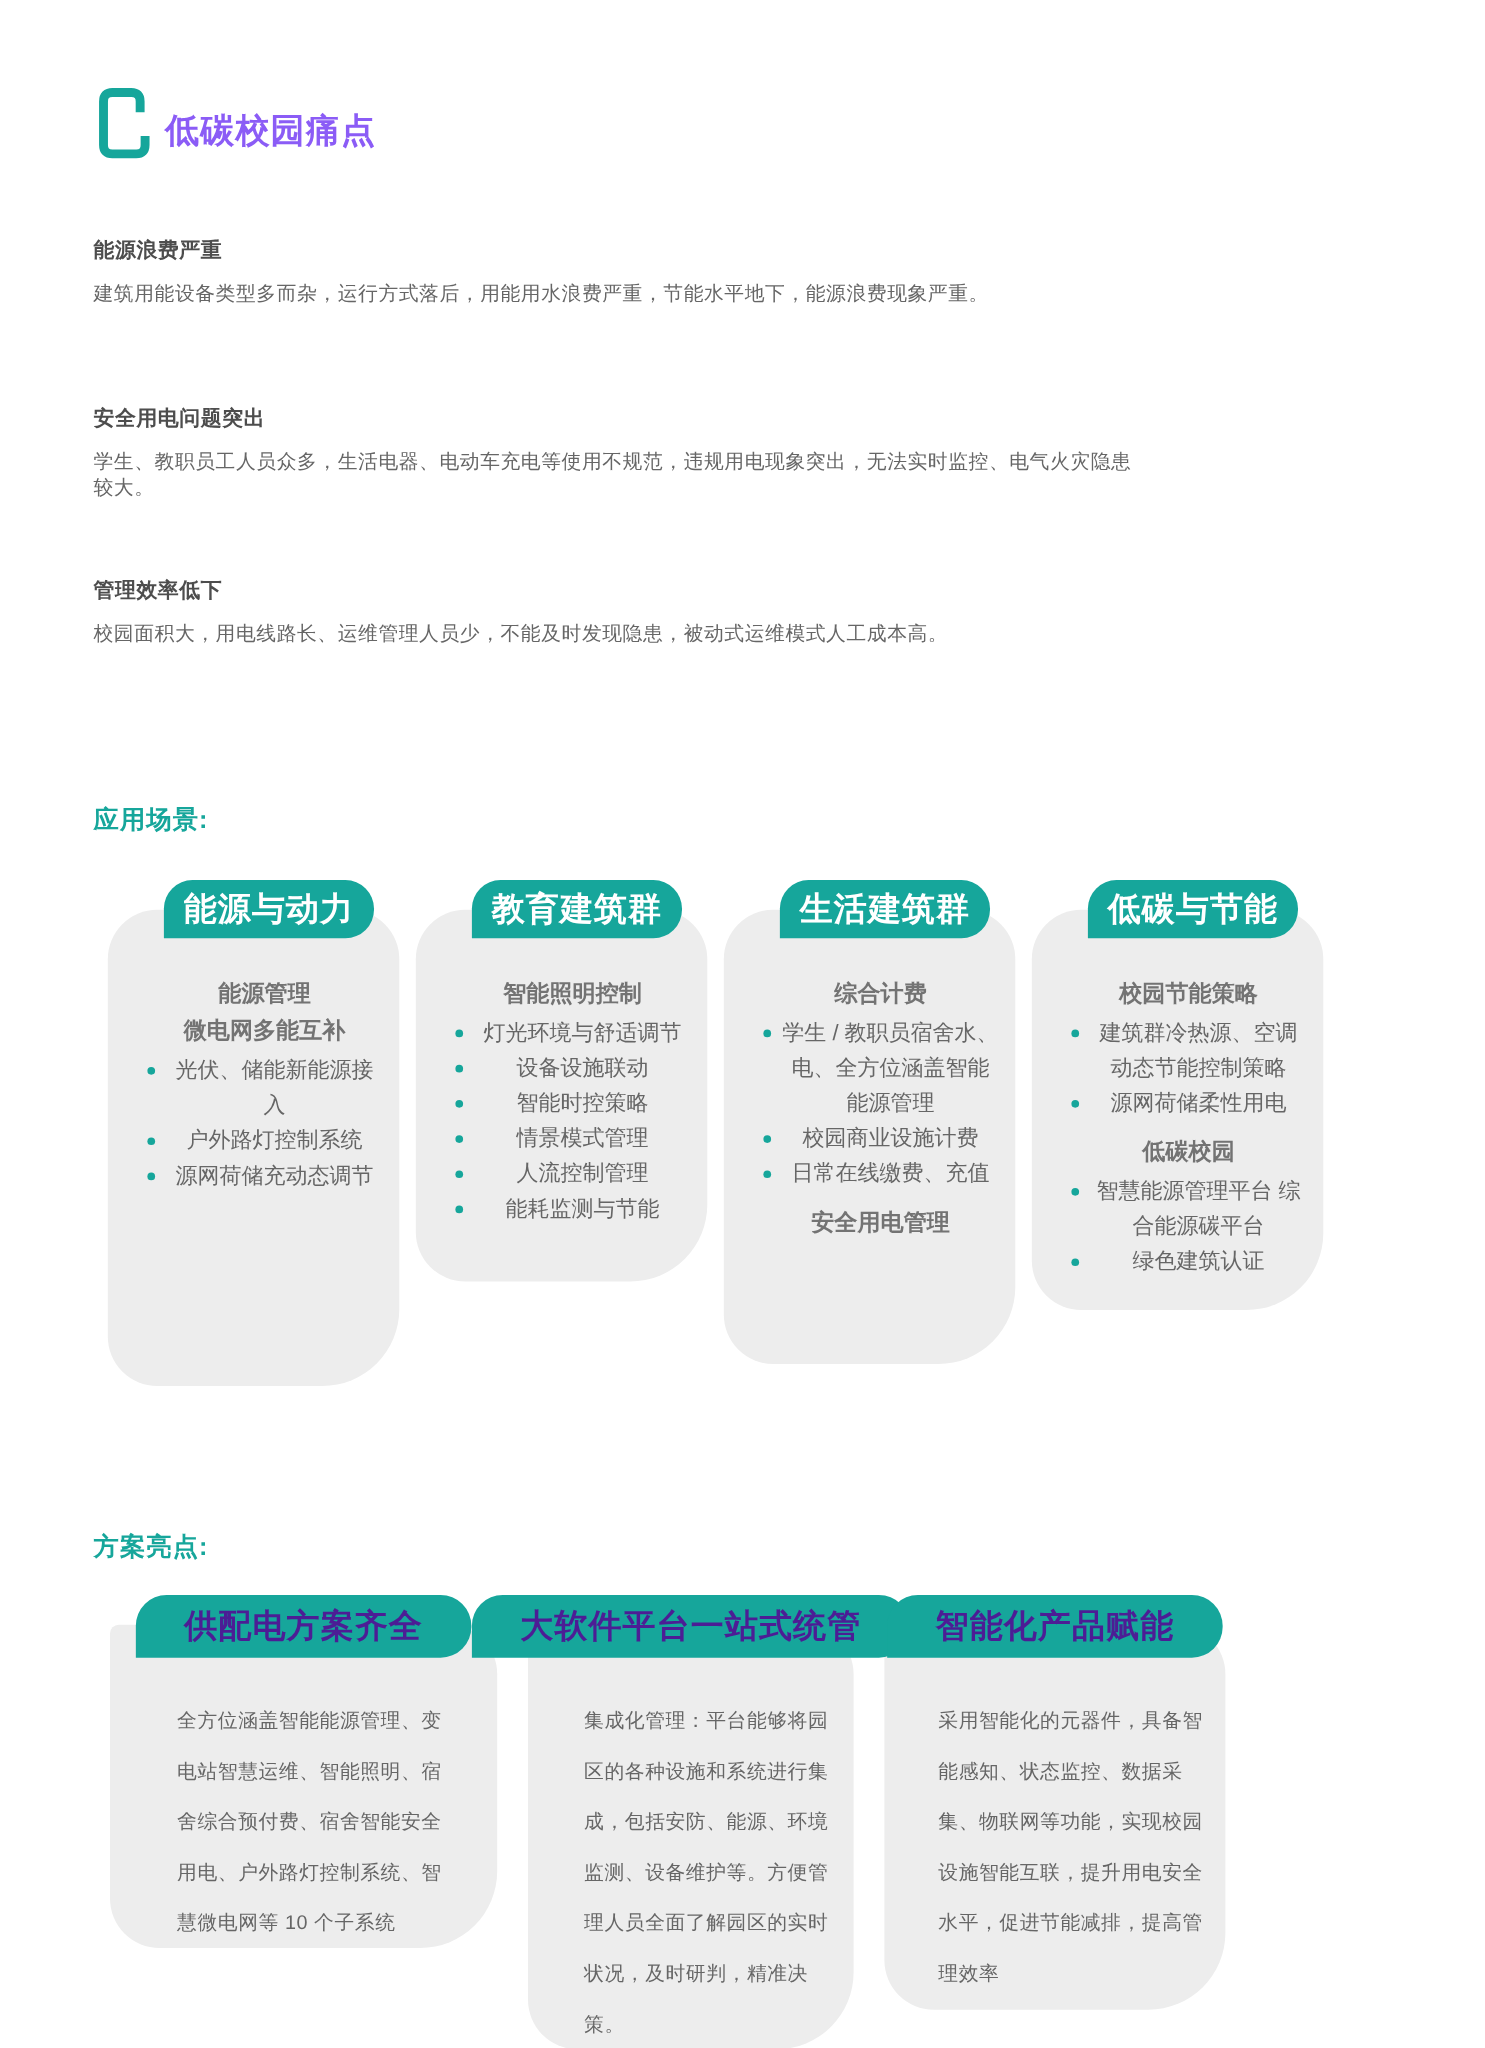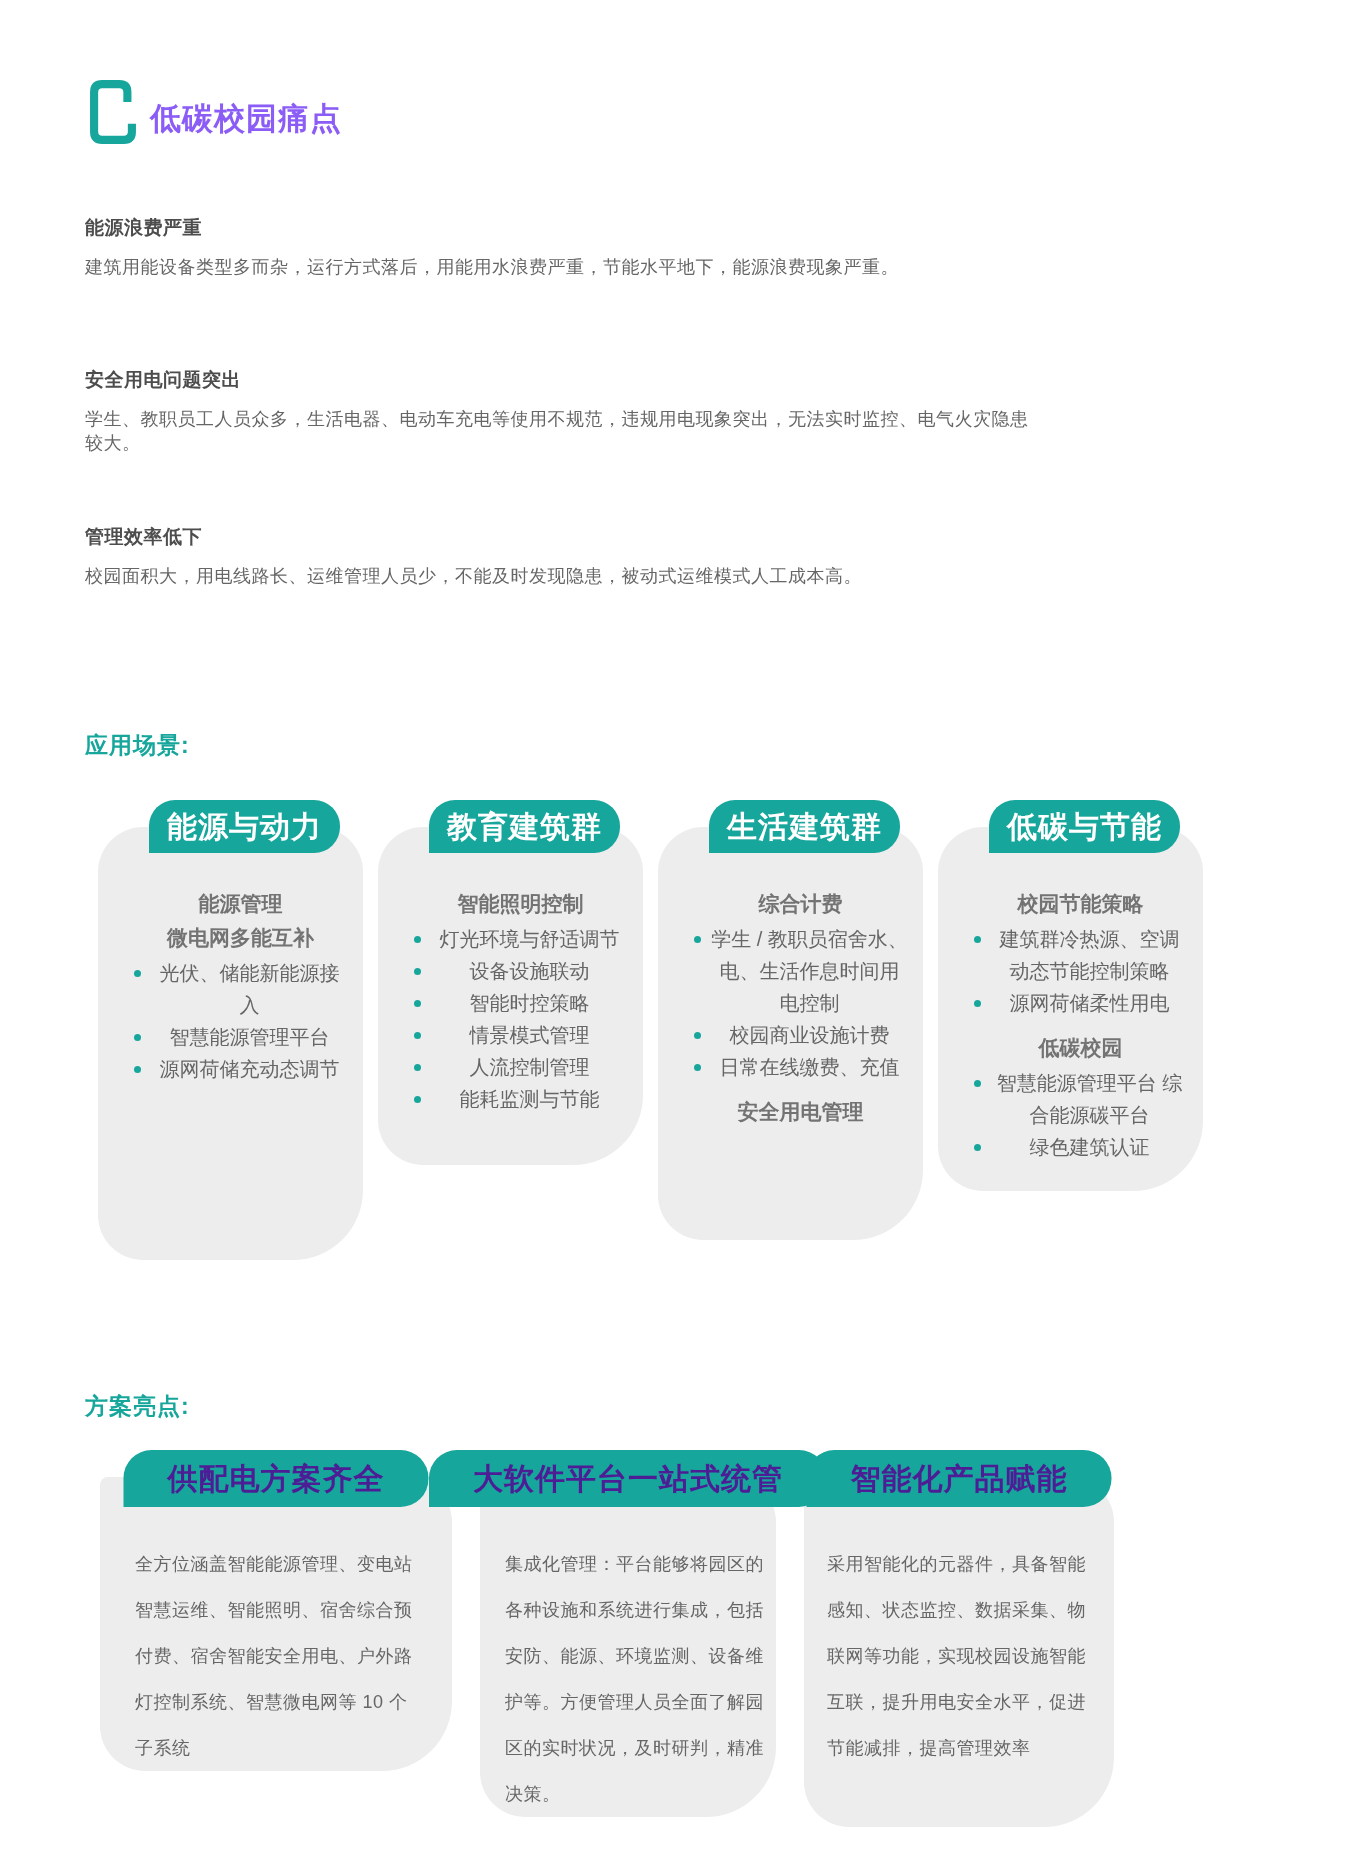--- a/index.html
+++ b/index.html
@@ -57,21 +57,21 @@
     position:relative; z-index:2; display:block; width:max-content;
     left:50%; transform:translateX(-50%);
     height:57px; line-height:57px; padding:0 44px;
     background:#16A69B; color:#4c1d95; font-size:30px; font-weight:bold;
     border-radius:28px 28px 28px 0; letter-spacing:1px; white-space:nowrap;
   }
   .hcard-body {
     position:relative; z-index:1; margin-top:-30px;
     background:#EDEDED; border-radius:8px 45px 70px 45px;
   }
-  .hcard-body p { font-size:18px; color:#666; line-height:46px; letter-spacing:0.5px; }
+  .hcard-body p { font-size:18px; color:#666; line-height:46px; letter-spacing:0.5px;margin-left:26px; }
   .hb1 { min-height:270px; padding:64px 38px 0 35px; }
   .hb2 { min-height:282px; padding:64px 8px 0 25px; }
   .hb3 { min-height:350px; padding:64px 20px 0 23px; }
 </style>
 </head>
 <body>
 
 <div class="hdr">
   <span>
     <svg class="icon" viewBox="0 0 60 80" aria-hidden="true">
@@ -100,21 +100,21 @@
 
   <div class="scard">
     <div class="pill-row">
       <span class="pill">能源与动力</span>
     </div>
     <div class="scard-body mh433">
       <h4>能源管理</h4>
       <h4>微电网多能互补</h4>
       <ul>
         <li>光伏、储能新能源接入</li>
-        <li>智慧能源管理平台</li>
+        <li>户外路灯控制系统</li>
         <li>源网荷储充动态调节</li>
       </ul>
     </div>
   </div>
 
   <div class="scard">
     <div class="pill-row">
       <span class="pill">教育建筑群</span>
     </div>
     <div class="scard-body mh338">
@@ -130,21 +130,21 @@
     </div>
   </div>
 
   <div class="scard">
     <div class="pill-row">
       <span class="pill">生活建筑群</span>
     </div>
     <div class="scard-body mh413">
       <h4>综合计费</h4>
       <ul>
-        <li>学生 / 教职员宿舍水、电、生活作息时间用电控制</li>
+        <li>学生 / 教职员宿舍水、电、全方位涵盖智能能源管理</li>
         <li>校园商业设施计费</li>
         <li>日常在线缴费、充值</li>
       </ul>
       <h4>安全用电管理</h4>
     </div>
   </div>
 
   <div class="scard">
     <div class="pill-row">
       <span class="pill">低碳与节能</span>

